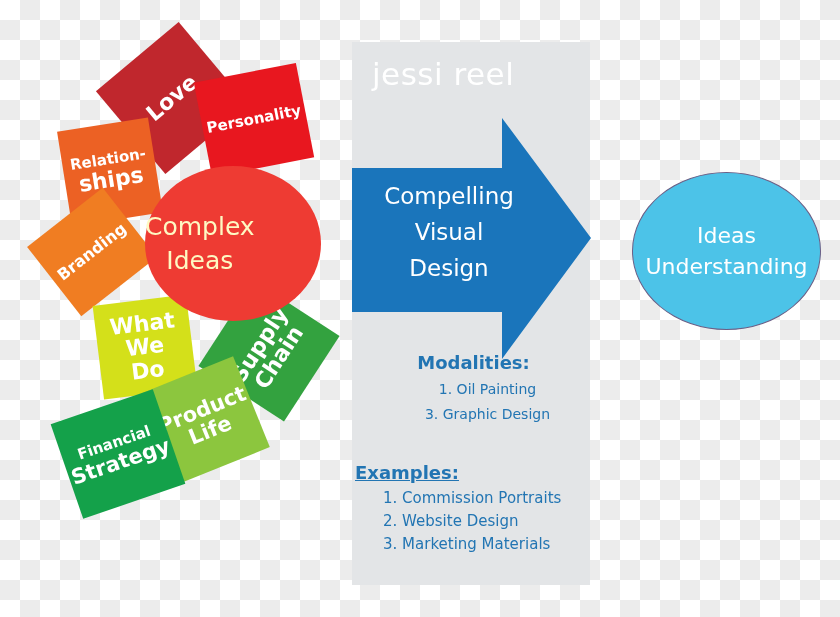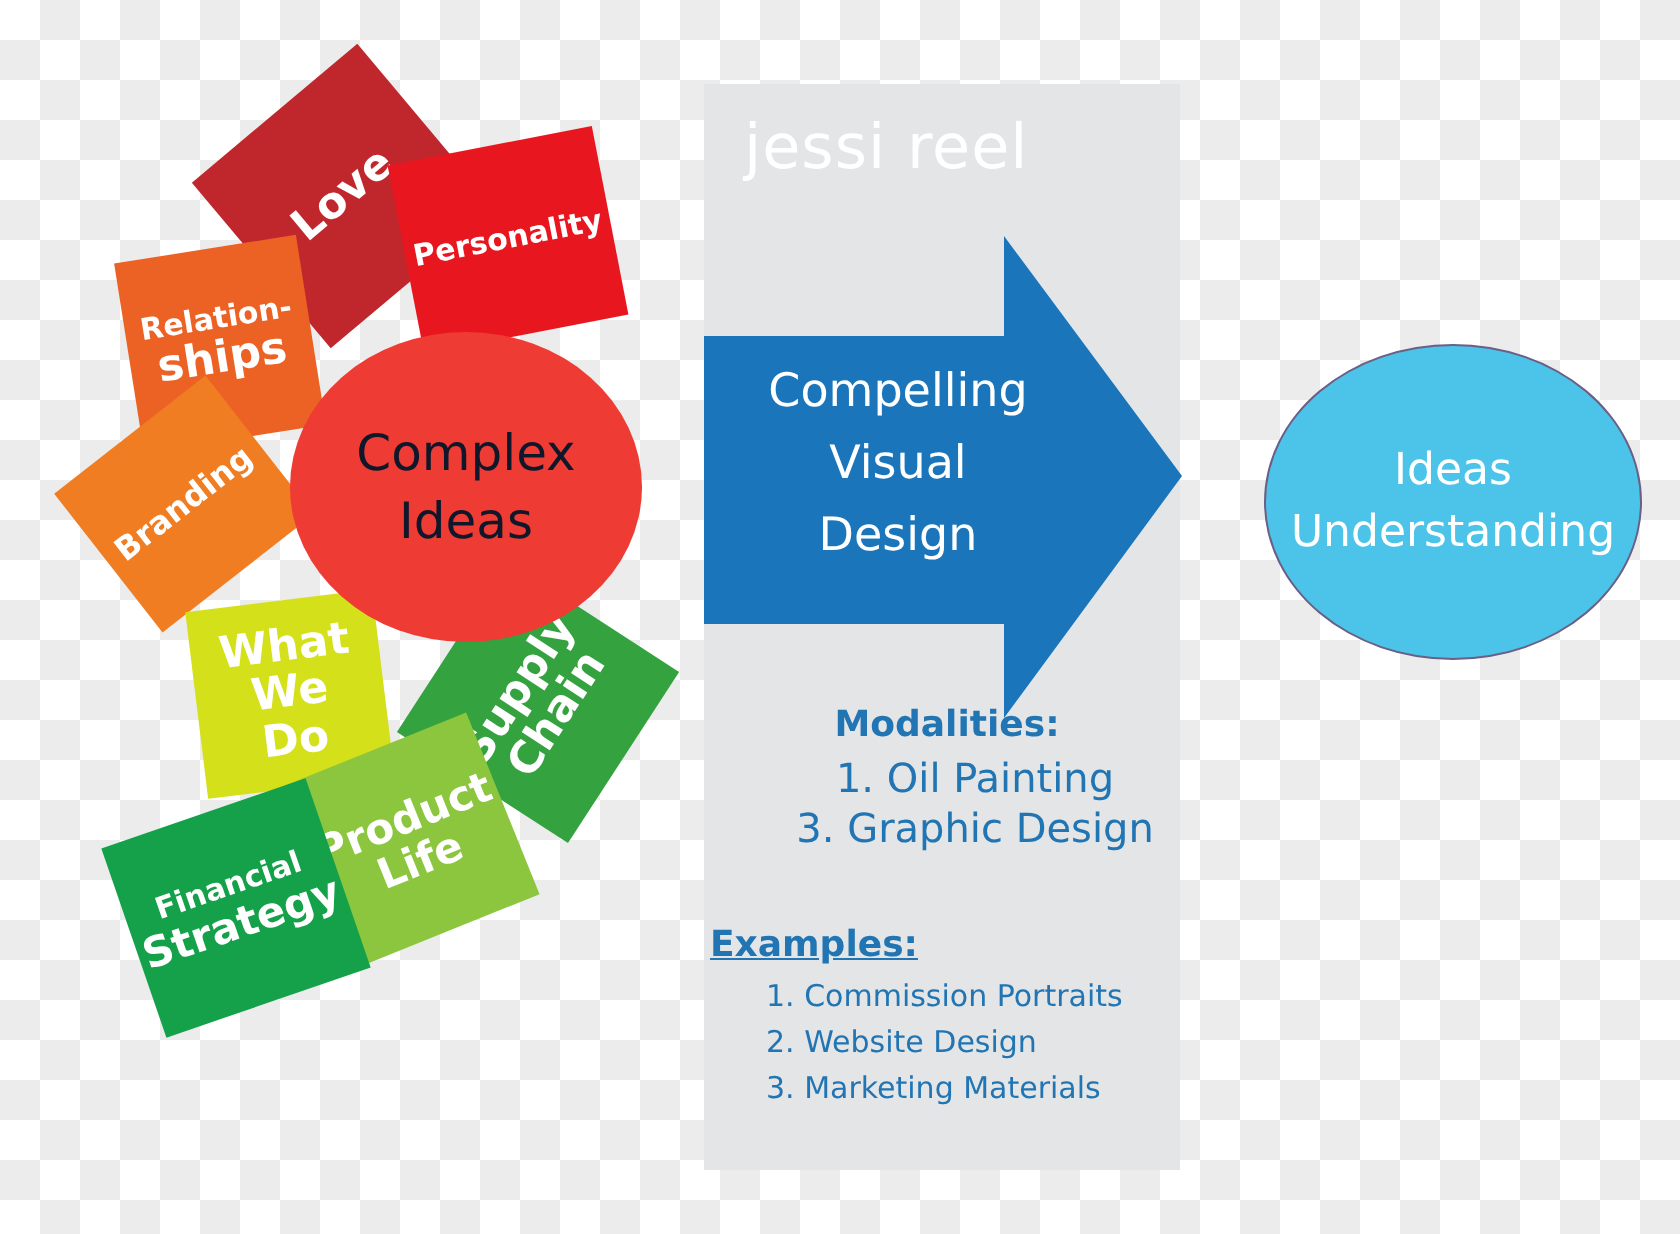--- a/index.html
+++ b/index.html
@@ -77,21 +77,21 @@
     font-weight: bold;
     color: #2275b3;
     margin-left: 3px;
   }
   .num-list {
     list-style: none;
     margin: 4px 0 0 0;
     padding: 0 0 0 31px;
   }
   .num-list li {
-    font-size: 20px;
+    font-size: 14px;
     line-height: 25px;
     color: #2275b3;
     white-space: nowrap;
   }
   #examples-block .block-head { font-size: 18px; text-decoration: underline; }
   #examples-block .num-list li { font-size: 15px; line-height: 23px; }
 
   
   .tile {
     position: absolute;
@@ -109,22 +109,21 @@
   #circle-complex {
     position: absolute;
     left: 145px;
     top: 166px;
     width: 176px;
     height: 155px;
     border-radius: 50%;
     background: #ee3b33;
     display: flex;
     align-items: center;
-    justify-content: center;
-    color: #0f172a;
+    color: #fef9c3;
     font-size: 25px;
     line-height: 34px;
     text-align: center;
   }
 
   #circle-clear {
     position: absolute;
     left: 632px;
     top: 172px;
     width: 189px;

